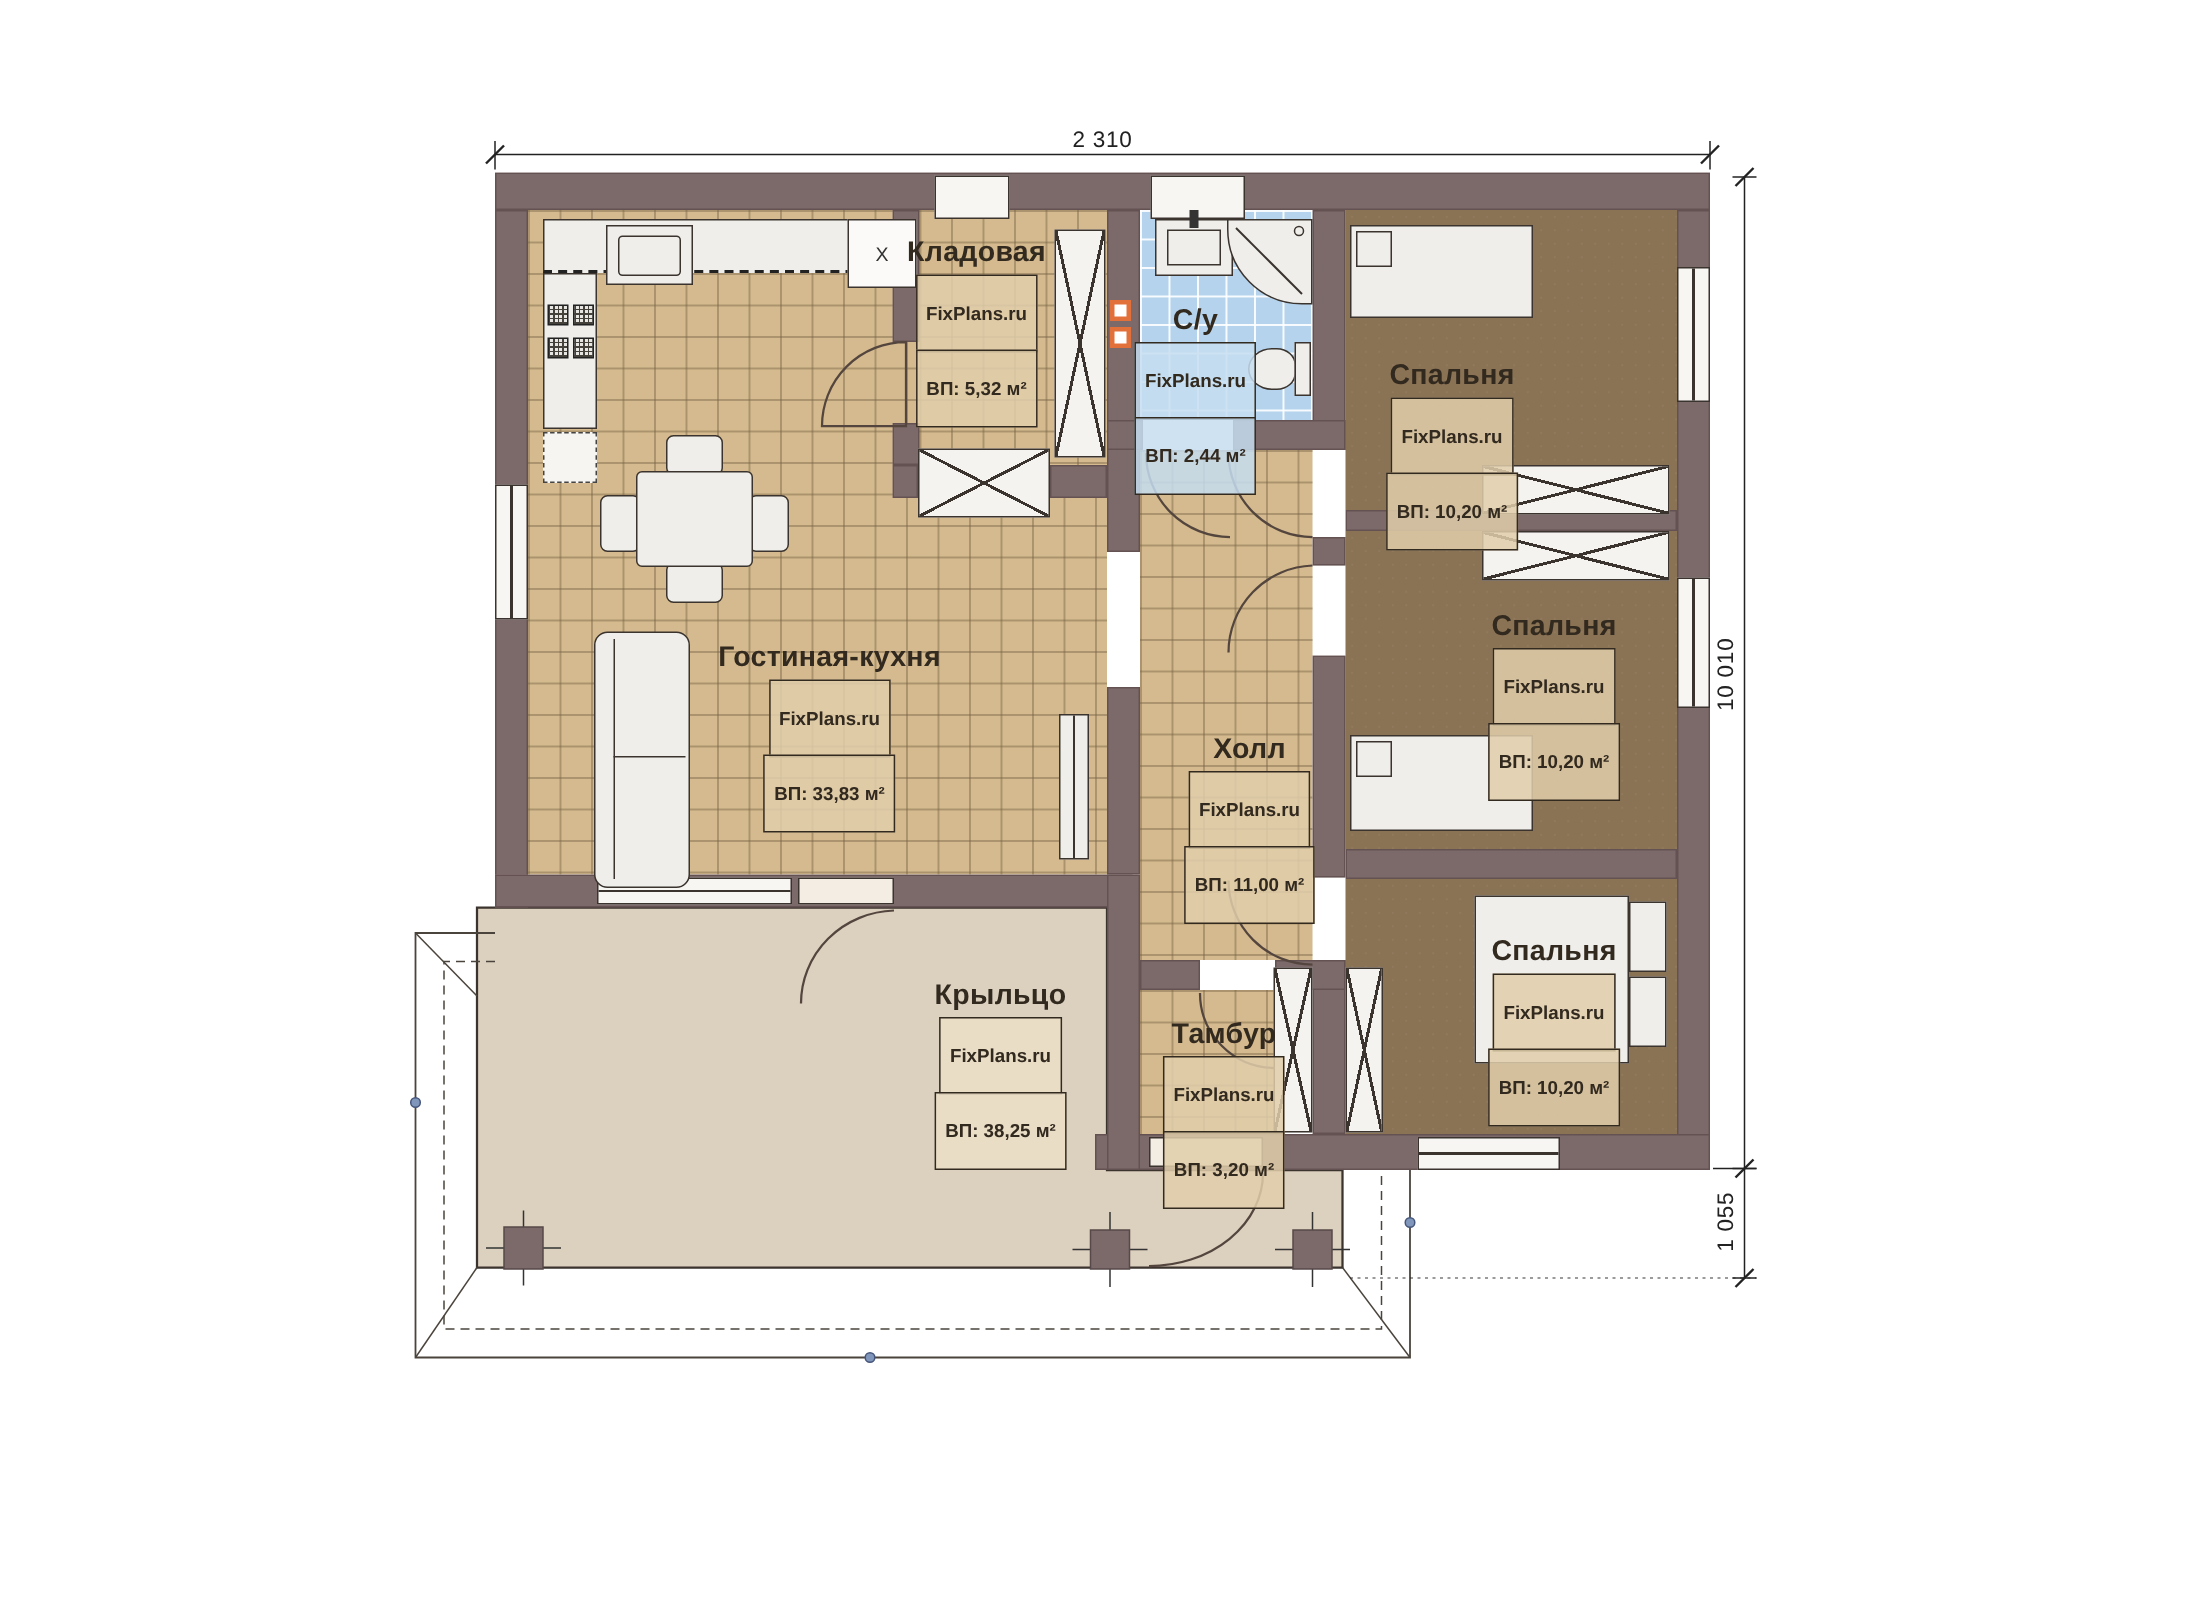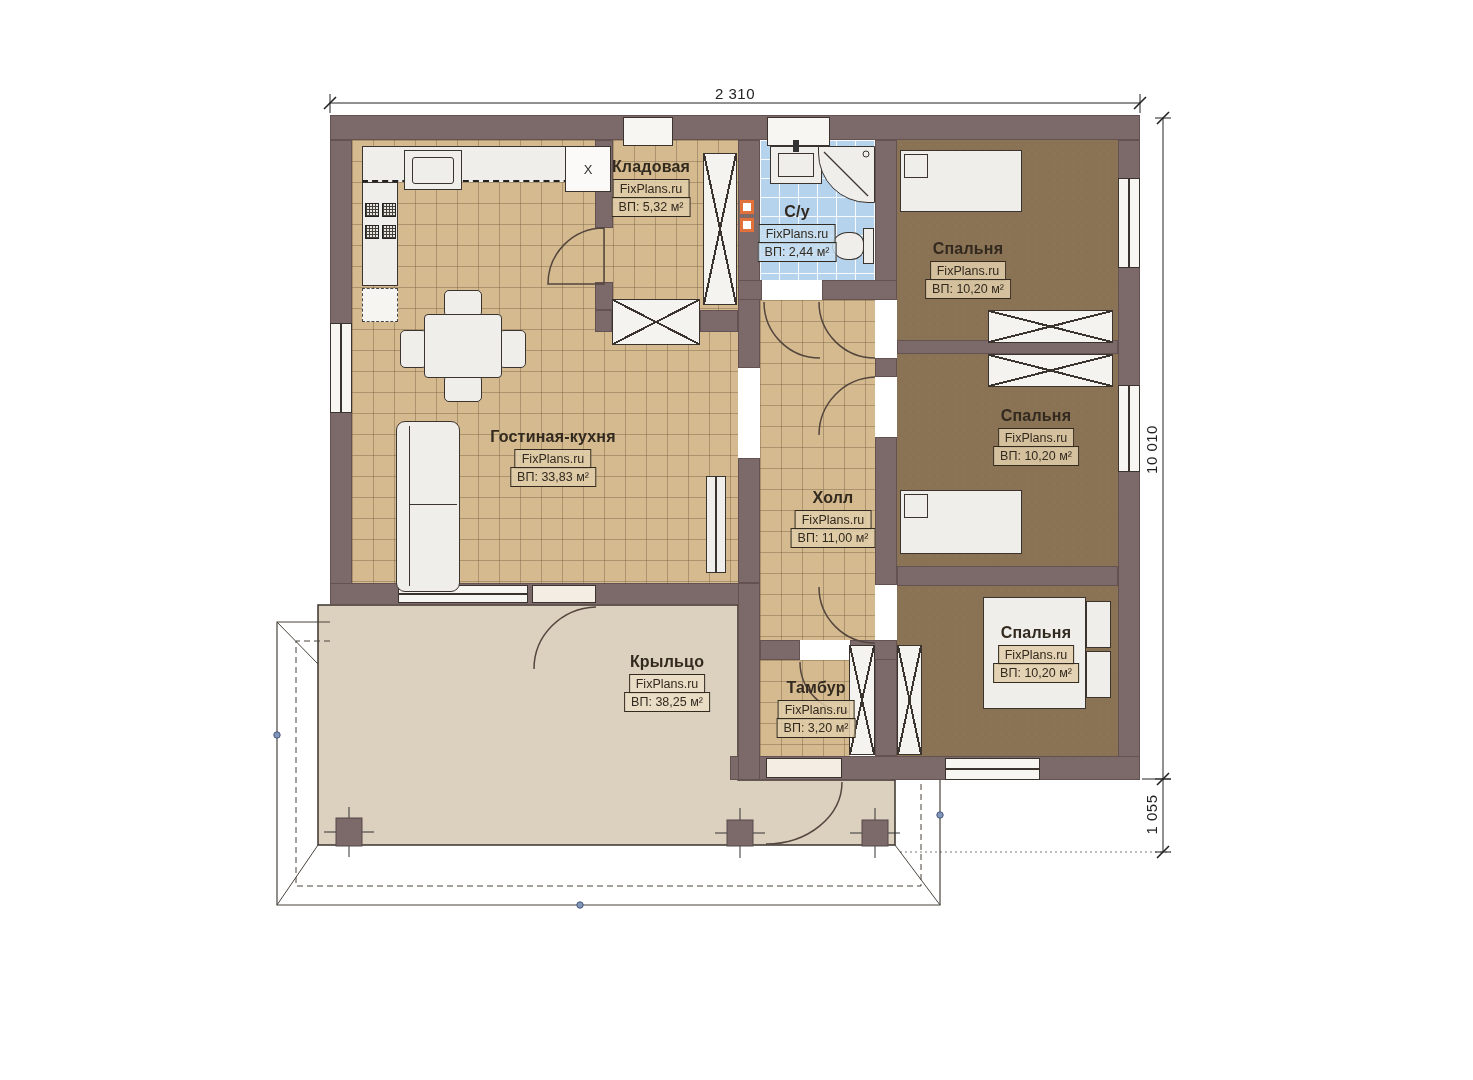--- a/index.html
+++ b/index.html
@@ -34,23 +34,23 @@
   .win-h{background-image:linear-gradient(transparent calc(50% - .7px),var(--line) calc(50% - .7px),var(--line) calc(50% + .7px),transparent calc(50% + .7px));}
   .xbox{position:absolute;box-sizing:border-box;border:1.5px solid var(--line);
     background-image:linear-gradient(to top right,transparent calc(50% - 1px),var(--line) calc(50% - 1px),var(--line) calc(50% + 1px),transparent calc(50% + 1px)),
                      linear-gradient(to bottom right,transparent calc(50% - 1px),var(--line) calc(50% - 1px),var(--line) calc(50% + 1px),transparent calc(50% + 1px));
     background-color:#f4f3f0;}
   .burner{position:absolute;box-sizing:border-box;border:1px solid #222;background-color:#e8e6e2;
     background-image:repeating-linear-gradient(0deg,#44403a 0 1px,transparent 1px 3px),
                      repeating-linear-gradient(90deg,#44403a 0 1px,transparent 1px 3px);}
   .room-label{position:absolute;transform:translateX(-50%);display:flex;flex-direction:column;
     align-items:center;z-index:30;}
-  .rl-name{font-weight:bold;font-size:16px;color:var(--ink);margin-bottom:3px;white-space:nowrap;letter-spacing:.2px;}
-  .rl-box{border:1.6px solid var(--ink);background:rgba(224,206,170,.85);padding:0 6px;
-    font-size:12.5px;font-weight:normal;color:var(--ink);line-height:18px;white-space:nowrap;}
+  .rl-name{font-weight:bold;font-size:19px;color:var(--ink);margin-bottom:3px;white-space:nowrap;letter-spacing:.2px;}
+  .rl-box{border:1.6px solid var(--ink);background:rgba(224,206,170,.85);padding:16px 6px;
+    font-size:12.5px;font-weight:bold;color:var(--ink);line-height:18px;white-space:nowrap;}
   .rl-box + .rl-box{margin-top:-1.6px;}
   .on-blue .rl-box{background:rgba(198,221,240,.85);}
   .on-porch .rl-box{background:rgba(234,222,198,.9);}
   .dim{position:absolute;font-size:15px;color:#222;text-align:center;z-index:25;letter-spacing:.5px;}
   .dim-v{transform:rotate(-90deg);}
   .marker{position:absolute;box-sizing:border-box;background:#fff;border:3px solid #e2703a;}
   .applbox{position:absolute;box-sizing:border-box;background:#fbfaf8;border:1px solid var(--line);
     display:flex;align-items:center;justify-content:center;font-size:13px;color:#333;}
 </style>
 </head>

